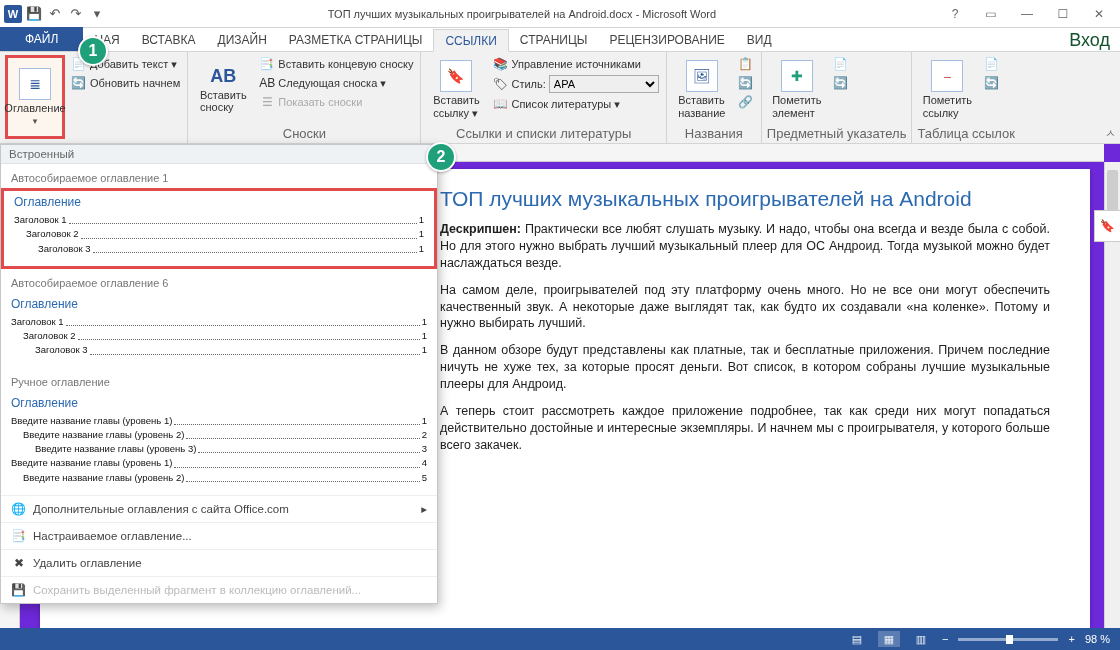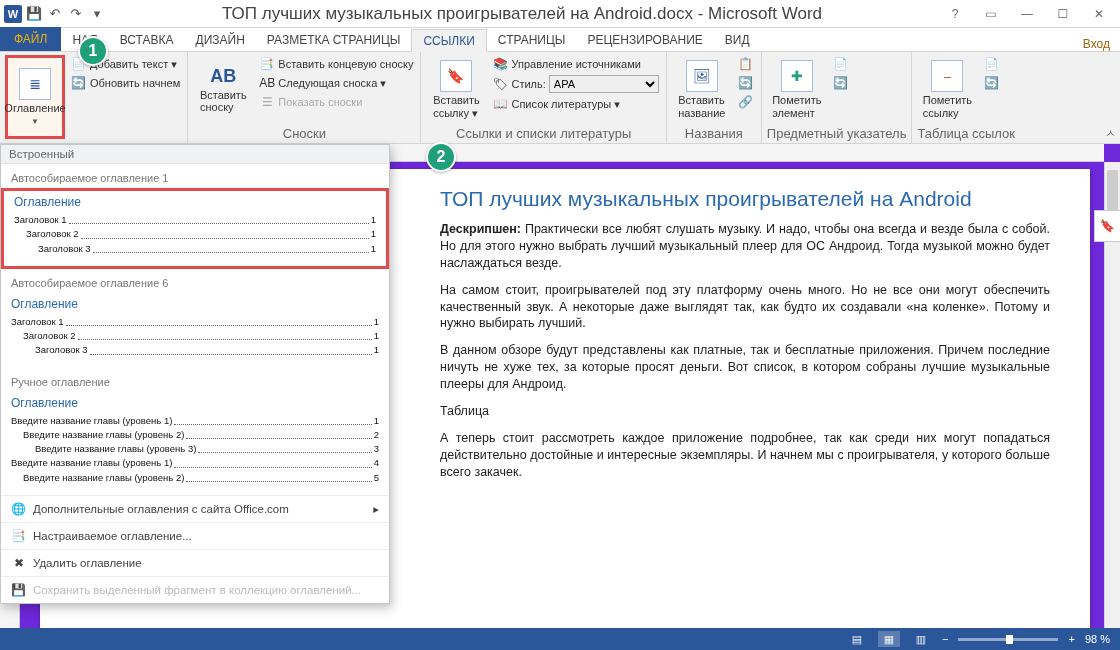--- a/index.html
+++ b/index.html
@@ -3,52 +3,52 @@
 <meta charset="utf-8">
 <style>
 * { margin: 0; padding: 0; box-sizing: border-box; font-family: "Segoe UI", Tahoma, sans-serif; }
 body { width: 1120px; height: 650px; background: #fff; overflow: hidden; font-size: 12px; }
 
 
 .titlebar { height: 28px; background: #fff; display: flex; align-items: center; border-bottom: 1px solid #d4d4d4; }
 .titlebar-left { display: flex; align-items: center; gap: 3px; padding-left: 4px; }
 .word-logo { width: 18px; height: 18px; background: #2b579a; color: #fff; display: flex; align-items: center; justify-content: center; font-size: 11px; font-weight: bold; border-radius: 2px; }
 .qat-icon { width: 18px; height: 18px; display: flex; align-items: center; justify-content: center; color: #5a5a5a; font-size: 13px; }
-.titlebar-center { flex: 1; text-align: center; color: #444; font-size: 17px; }
+.titlebar-center { flex: 1; text-align: center; color: #444; font-size: 11px; }
 .titlebar-right { display: flex; gap: 2px; padding-right: 4px; }
 .winbtn { width: 34px; height: 22px; display: flex; align-items: center; justify-content: center; color: #666; }
 
 
 .tabbar { height: 24px; background: #fff; display: flex; align-items: flex-end; border-bottom: 1px solid #d4d4d4; }
-.tab-file { background: #2b579a; color: #eab308; padding: 4px 14px; font-size: 12px; height: 24px; display: flex; align-items: center; }
+.tab-file { background: #2b579a; color: #ffffff; padding: 4px 25px; font-size: 12px; height: 24px; display: flex; align-items: center; }
 .tab { padding: 4px 11px; color: #444; font-size: 12px; cursor: pointer; height: 23px; display: flex; align-items: center; }
 .tab.active { color: #2b579a; border: 1px solid #d4d4d4; border-bottom: 1px solid #f1f1f1; background: #f1f1f1; position: relative; top: 1px; }
 .tab-spacer { flex: 1; }
-.signin { padding: 0 10px; color: #a16207; font-size: 12px; }
+.signin { padding: 0 10px; color: #14532d; font-size: 18px; }
 
 
 .ribbon { height: 92px; background: #f1f1f1; display: flex; border-bottom: 1px solid #d4d4d4; position: relative; }
 .rgroup { border-right: 1px solid #d4d4d4; display: flex; flex-direction: column; padding: 3px 5px 0; }
 .rgroup-body { flex: 1; display: flex; gap: 4px; }
 .rgroup-label { text-align: center; color: #666; font-size: 13px; padding: 2px 0; }
 .big-btn { display: flex; flex-direction: column; align-items: center; justify-content: center; width: 60px; gap: 2px; padding: 2px; }
 .big-btn.highlight { border: 3px solid #e24b4b; background: #fdf6ee; }
 .big-icon { width: 32px; height: 32px; background: #fff; border: 1px solid #a6bfe0; display: flex; align-items: center; justify-content: center; color: #2b579a; font-size: 14px; }
 .btn-label { font-size: 11px; color: #333; line-height: 1.1; }
 .small-row { display: flex; align-items: center; gap: 3px; font-size: 11px; color: #333; padding: 1px 2px; white-space: nowrap; }
 .small-icon { width: 16px; height: 16px; display: inline-flex; align-items: center; justify-content: center; font-size: 12px; }
 .vstack { display: flex; flex-direction: column; gap: 1px; }
 select.style-combo { font-size: 11px; width: 110px; height: 18px; border: 1px solid #ababab; }
 .ribbon-collapse { position: absolute; right: 4px; bottom: 2px; color: #666; font-size: 11px; }
 
 
 .badge { position: absolute; width: 30px; height: 30px; background: #20a07a; border: 2px solid #fff; border-radius: 50%; color: #fff; display: flex; align-items: center; justify-content: center; font-size: 16px; font-weight: bold; z-index: 50; box-shadow: 0 1px 3px rgba(0,0,0,.3); }
 
 
-.gallery { position: absolute; left: 0; top: 144px; width: 390px; background: #fff; border: 1px solid #c6c6c6; box-shadow: 2px 4px 10px rgba(0,0,0,.25); z-index: 40; }
+.gallery { position: absolute; left: 0; top: 144px; width: 438px; background: #fff; border: 1px solid #c6c6c6; box-shadow: 2px 4px 10px rgba(0,0,0,.25); z-index: 40; }
 .gallery-header { background: #eef2f5; padding: 3px 8px; color: #666; font-size: 11.5px; border-bottom: 1px solid #e1e1e1; }
 .gallery-section-title { color: #777; font-size: 11px; padding: 8px 10px 4px; }
 .gallery-item { padding: 4px 10px 10px; }
 .gallery-item.highlight { border: 3px solid #e24b4b; }
 .toc-title { color: #2b69b0; font-size: 12px; margin-bottom: 4px; }
 .toc-line { display: flex; font-size: 9.5px; color: #111; line-height: 1.5; }
 .toc-text { white-space: nowrap; }
 .toc-dots { flex: 1; border-bottom: 1px dotted #666; margin: 0 2px 3px; }
 .toc-num { white-space: nowrap; }
 .indent1 { padding-left: 12px; }
@@ -249,23 +249,22 @@
 <div class="badge" style="left:78px; top:36px">1</div>
 <div class="badge" style="left:426px; top:142px">2</div>
 
 <div class="doc-area">
   <div class="ruler-corner"></div>
   <div class="hruler"></div>
   <div class="vruler"></div>
   <div class="page">
     <div class="doc-h1">ТОП лучших музыкальных проигрывателей на Android</div>
     <p class="doc-p"><b>Дескрипшен:</b><span> Практически все любят слушать музыку. И надо, чтобы она всегда и везде была с собой. Но для этого нужно выбрать лучший музыкальный плеер для ОС Андроид. Тогда музыкой можно будет наслаждаться везде.</span></p>
-    <p class="doc-p">На самом стоит, проигрывателей под эту платформу очень много. Но не все они могут обеспечить качественный звук. А некоторые даже выглядят так, как будто их создавали «на коленке». Потому и нужно выбирать лучший.</p>
+    <p class="doc-p">На самом деле, проигрывателей под эту платформу очень много. Но не все они могут обеспечить качественный звук. А некоторые даже выглядят так, как будто их создавали «на коленке». Потому и нужно выбирать лучший.</p>
     <p class="doc-p">В данном обзоре будут представлены как платные, так и бесплатные приложения. Причем последние ничуть не хуже тех, за которые просят деньги. Вот список, в котором собраны лучшие музыкальные плееры для Андроид.</p>
-    <p class="doc-p">Таблица</p>
     <p class="doc-p">А теперь стоит рассмотреть каждое приложение подробнее, так как среди них могут попадаться действительно достойные и интересные экземпляры. И начнем мы с проигрывателя, у которого больше всего закачек.</p>
   </div>
 </div>
 
 <div class="bookmark-tab">🔖</div>
 <div class="vscroll">
     <div class="vscroll-thumb"></div>
   </div>
 
 <div class="gallery">

